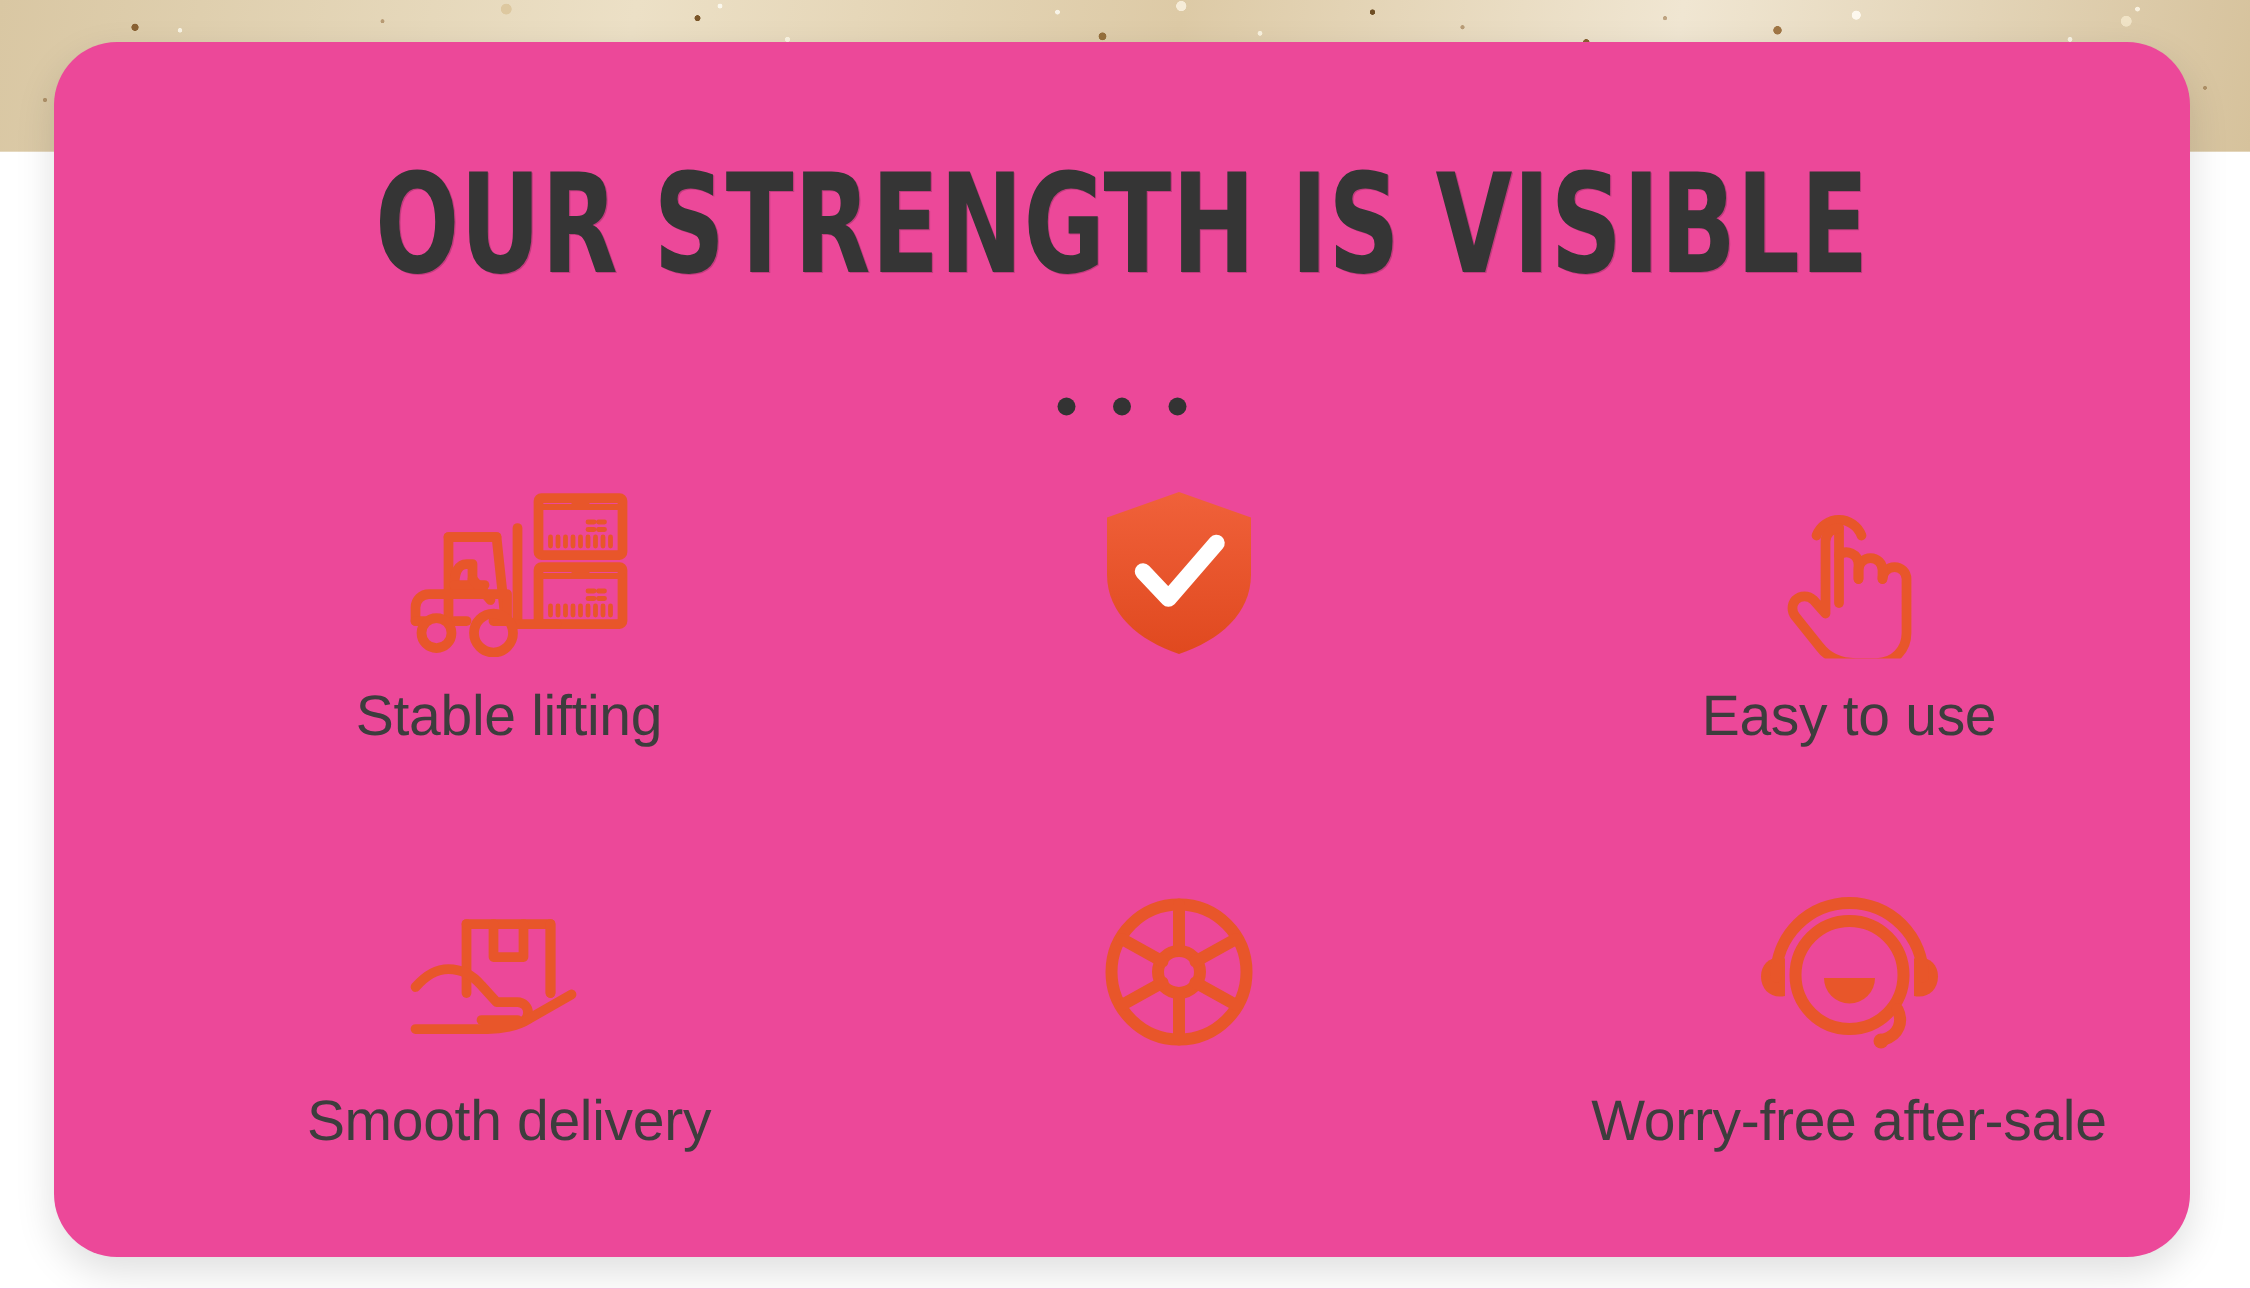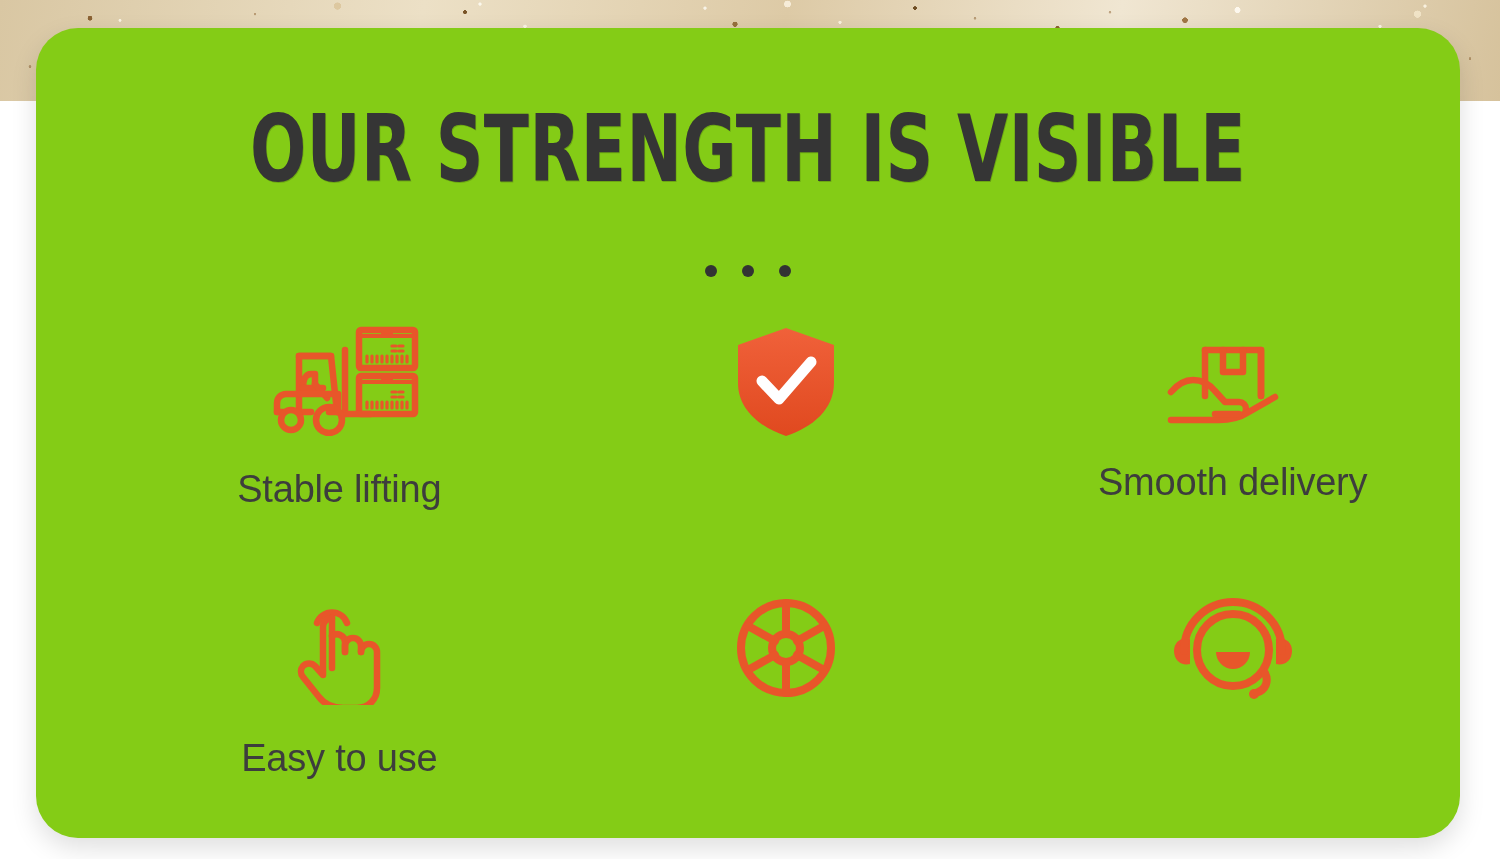--- a/index.html
+++ b/index.html
@@ -108,21 +108,21 @@
       radial-gradient(circle at 98% 58%, rgba(134,92,46,.5) 0 1.1px, transparent 1.5px);
   }
 
   
   .card {
     position: absolute;
     left: 36px;
     top: 28px;
     width: 1424px;
     height: 810px;
-    background: #84cc16;
+    background: #ec4899;
     border-radius: 42px;
     box-shadow: 0 10px 26px rgba(0,0,0,0.13);
     z-index: 3;
   }
 
   
   .heading {
     position: absolute;
     left: 0;
     right: 0;
@@ -174,21 +174,21 @@
     align-items: center;
     justify-content: flex-start;
   }
   .icon-wrap {
     height: 115px;
     display: flex;
     align-items: center;
     justify-content: center;
   }
   .cell-label {
-    margin-top: 32px;
+    margin-top: 18px;
     font-family: "Liberation Sans", sans-serif;
     font-weight: 400;
     font-size: 38px;
     color: #3d3d3d;
     letter-spacing: -0.2px;
     white-space: nowrap;
   }
   .row2 .cell-label {
     margin-top: 22px;
   }
@@ -265,53 +265,53 @@
                 <stop offset="0" stop-color="#F0613A"></stop>
                 <stop offset="1" stop-color="#E0491F"></stop>
               </linearGradient>
             </defs>
             <path d="M52 3 L100 20 V58 C100 84 79 102 52 111 C25 102 4 84 4 58 V20 Z" fill="url(#shieldGrad)"></path>
             <path d="M28 56 L45 74 L77 37" stroke="#ffffff" stroke-width="11" stroke-linecap="round" stroke-linejoin="round" fill="none"></path>
           </svg>
         </div>
       </div>
 
+      <div class="cell row1">
+        <div class="icon-wrap">
+          <svg width="98" height="115" viewBox="0 0 98 115" fill="none" stroke="#E8562A" stroke-width="6.5" stroke-linecap="round" stroke-linejoin="round">
+
+            <path d="M27 33a16 16 0 0 1 30 0"></path>
+
+            <path d="M42 28v50"></path>
+            <path d="M42 28a9 9 0 0 0-9 9v48l-8-9a8.5 8.5 0 0 0-12 0 8.5 8.5 0 0 0 0 11l16 20c6 8 14 11 24 11h14c12 0 20-9 20-20V62a8 8 0 0 0-16 0"></path>
+
+            <path d="M55 62v-6a8 8 0 0 1 16 0v6"></path>
+            <path d="M55 62V52a8 8 0 0 0-13-6"></path>
+          </svg>
+        </div>
+        <div class="cell-label">Easy to use</div>
+      </div>
+
       <div class="cell row2">
         <div class="icon-wrap">
           <svg width="136" height="104" viewBox="0 0 136 104" fill="none" stroke="#E8562A" stroke-width="6.5" stroke-linecap="round" stroke-linejoin="round">
 
             <path d="M40 20v46"></path>
             <path d="M40 20h56v46"></path>
             <path d="M96 20v46"></path>
 
             <path d="M58 20v22h20V20"></path>
 
             <path d="M6 62c6-7 14-12 22-12 10 0 17 5 22 11l10 11h14a7 7 0 0 1 0 14"></path>
 
             <path d="M6 90h48c12 0 20-2 28-7l28-16"></path>
             <path d="M50 84h24"></path>
           </svg>
         </div>
         <div class="cell-label">Smooth delivery</div>
-      </div>
-
-      <div class="cell row1">
-        <div class="icon-wrap">
-          <svg width="98" height="115" viewBox="0 0 98 115" fill="none" stroke="#E8562A" stroke-width="6.5" stroke-linecap="round" stroke-linejoin="round">
-
-            <path d="M27 33a16 16 0 0 1 30 0"></path>
-
-            <path d="M42 28v50"></path>
-            <path d="M42 28a9 9 0 0 0-9 9v48l-8-9a8.5 8.5 0 0 0-12 0 8.5 8.5 0 0 0 0 11l16 20c6 8 14 11 24 11h14c12 0 20-9 20-20V62a8 8 0 0 0-16 0"></path>
-
-            <path d="M55 62v-6a8 8 0 0 1 16 0v6"></path>
-            <path d="M55 62V52a8 8 0 0 0-13-6"></path>
-          </svg>
-        </div>
-        <div class="cell-label">Easy to use</div>
       </div>
 
       <div class="cell row2">
         <div class="icon-wrap">
           <svg width="104" height="104" viewBox="0 0 104 104" fill="none" stroke="#E8562A" stroke-linecap="round">
             <circle cx="52" cy="52" r="45" stroke-width="8"></circle>
             <circle cx="52" cy="52" r="14" stroke-width="8"></circle>
             <g stroke-width="8">
               <path d="M52 7v31"></path>
               <path d="M52 66v31"></path>
@@ -334,17 +334,18 @@
             <path d="M14 56a49 49 0 0 1 98 0" stroke="#E8562A" stroke-width="8" fill="none" stroke-linecap="round"></path>
 
             <circle cx="63" cy="55" r="36" stroke="#E8562A" stroke-width="8" fill="none"></circle>
 
             <path d="M95 78c4 8 1 17-9 20" stroke="#E8562A" stroke-width="8" fill="none" stroke-linecap="round"></path>
             <circle cx="84" cy="99" r="5" fill="#E8562A"></circle>
 
             <path d="M46 57a17 17 0 0 0 34 0z" fill="#E8562A"></path>
           </svg>
         </div>
+        <div class="cell-label">Worry-free after-sale</div>
       </div>
 
     </div>
   </div>
 </div>
 
 </body></html>

